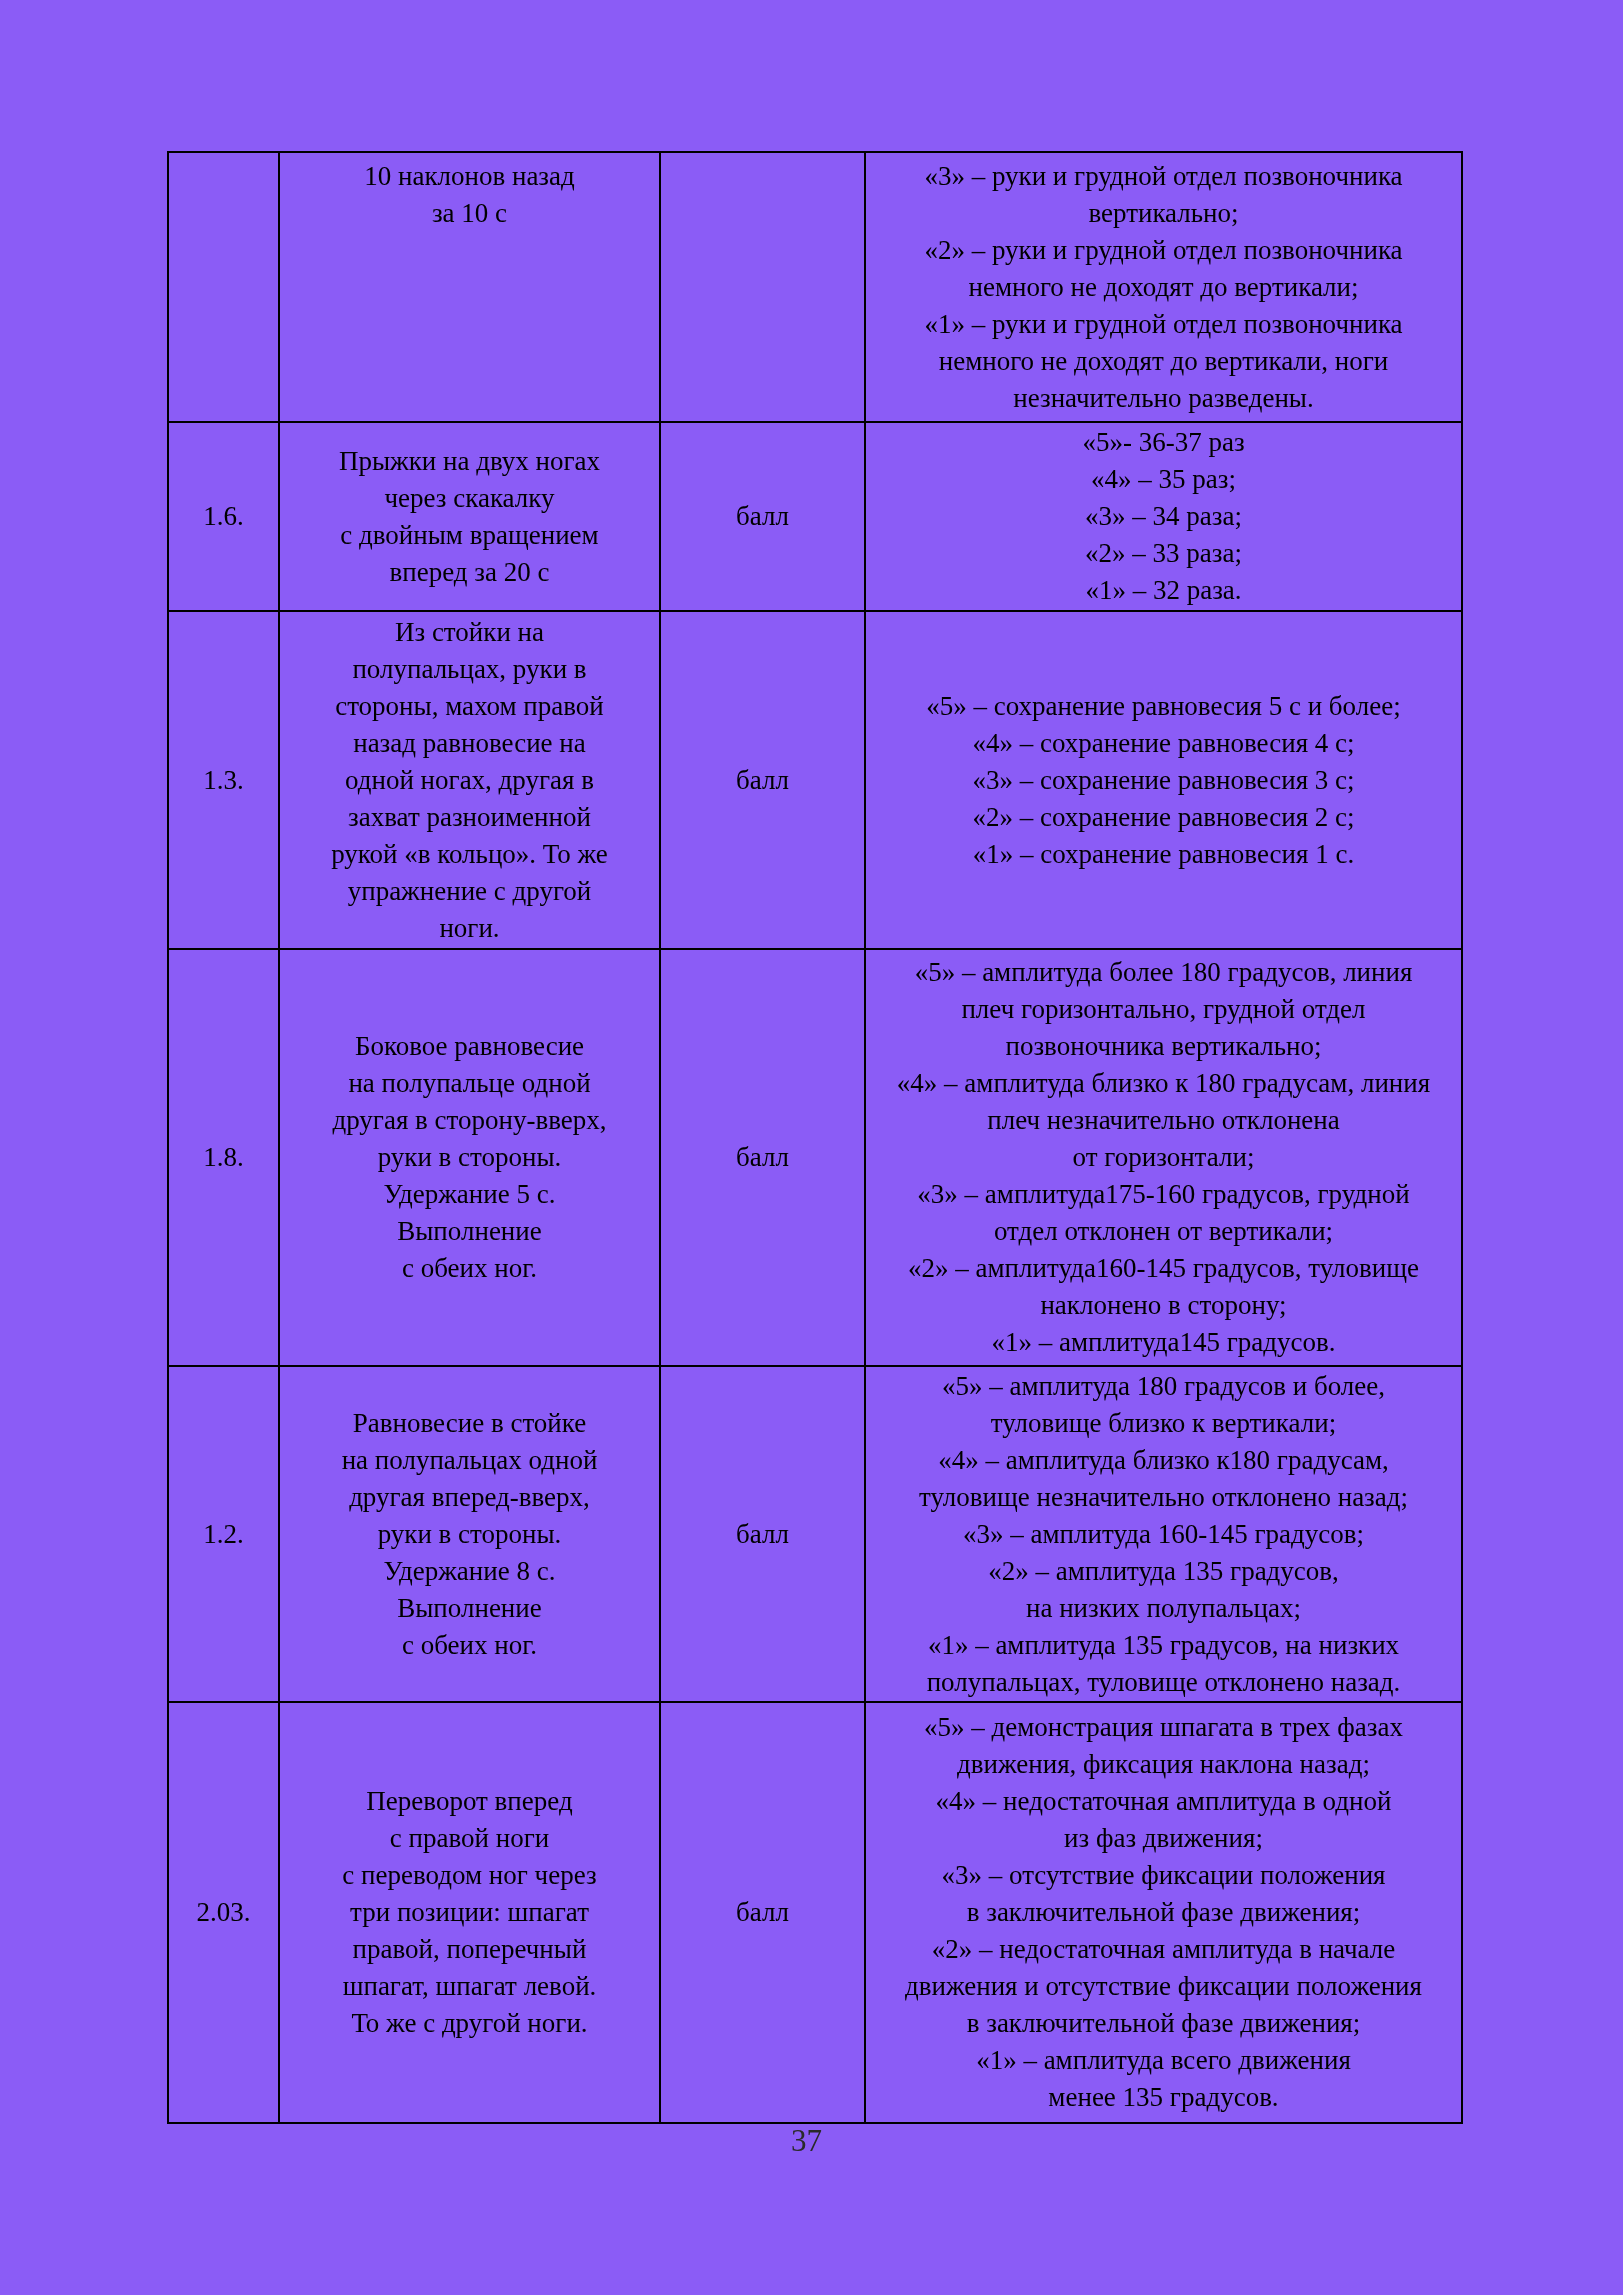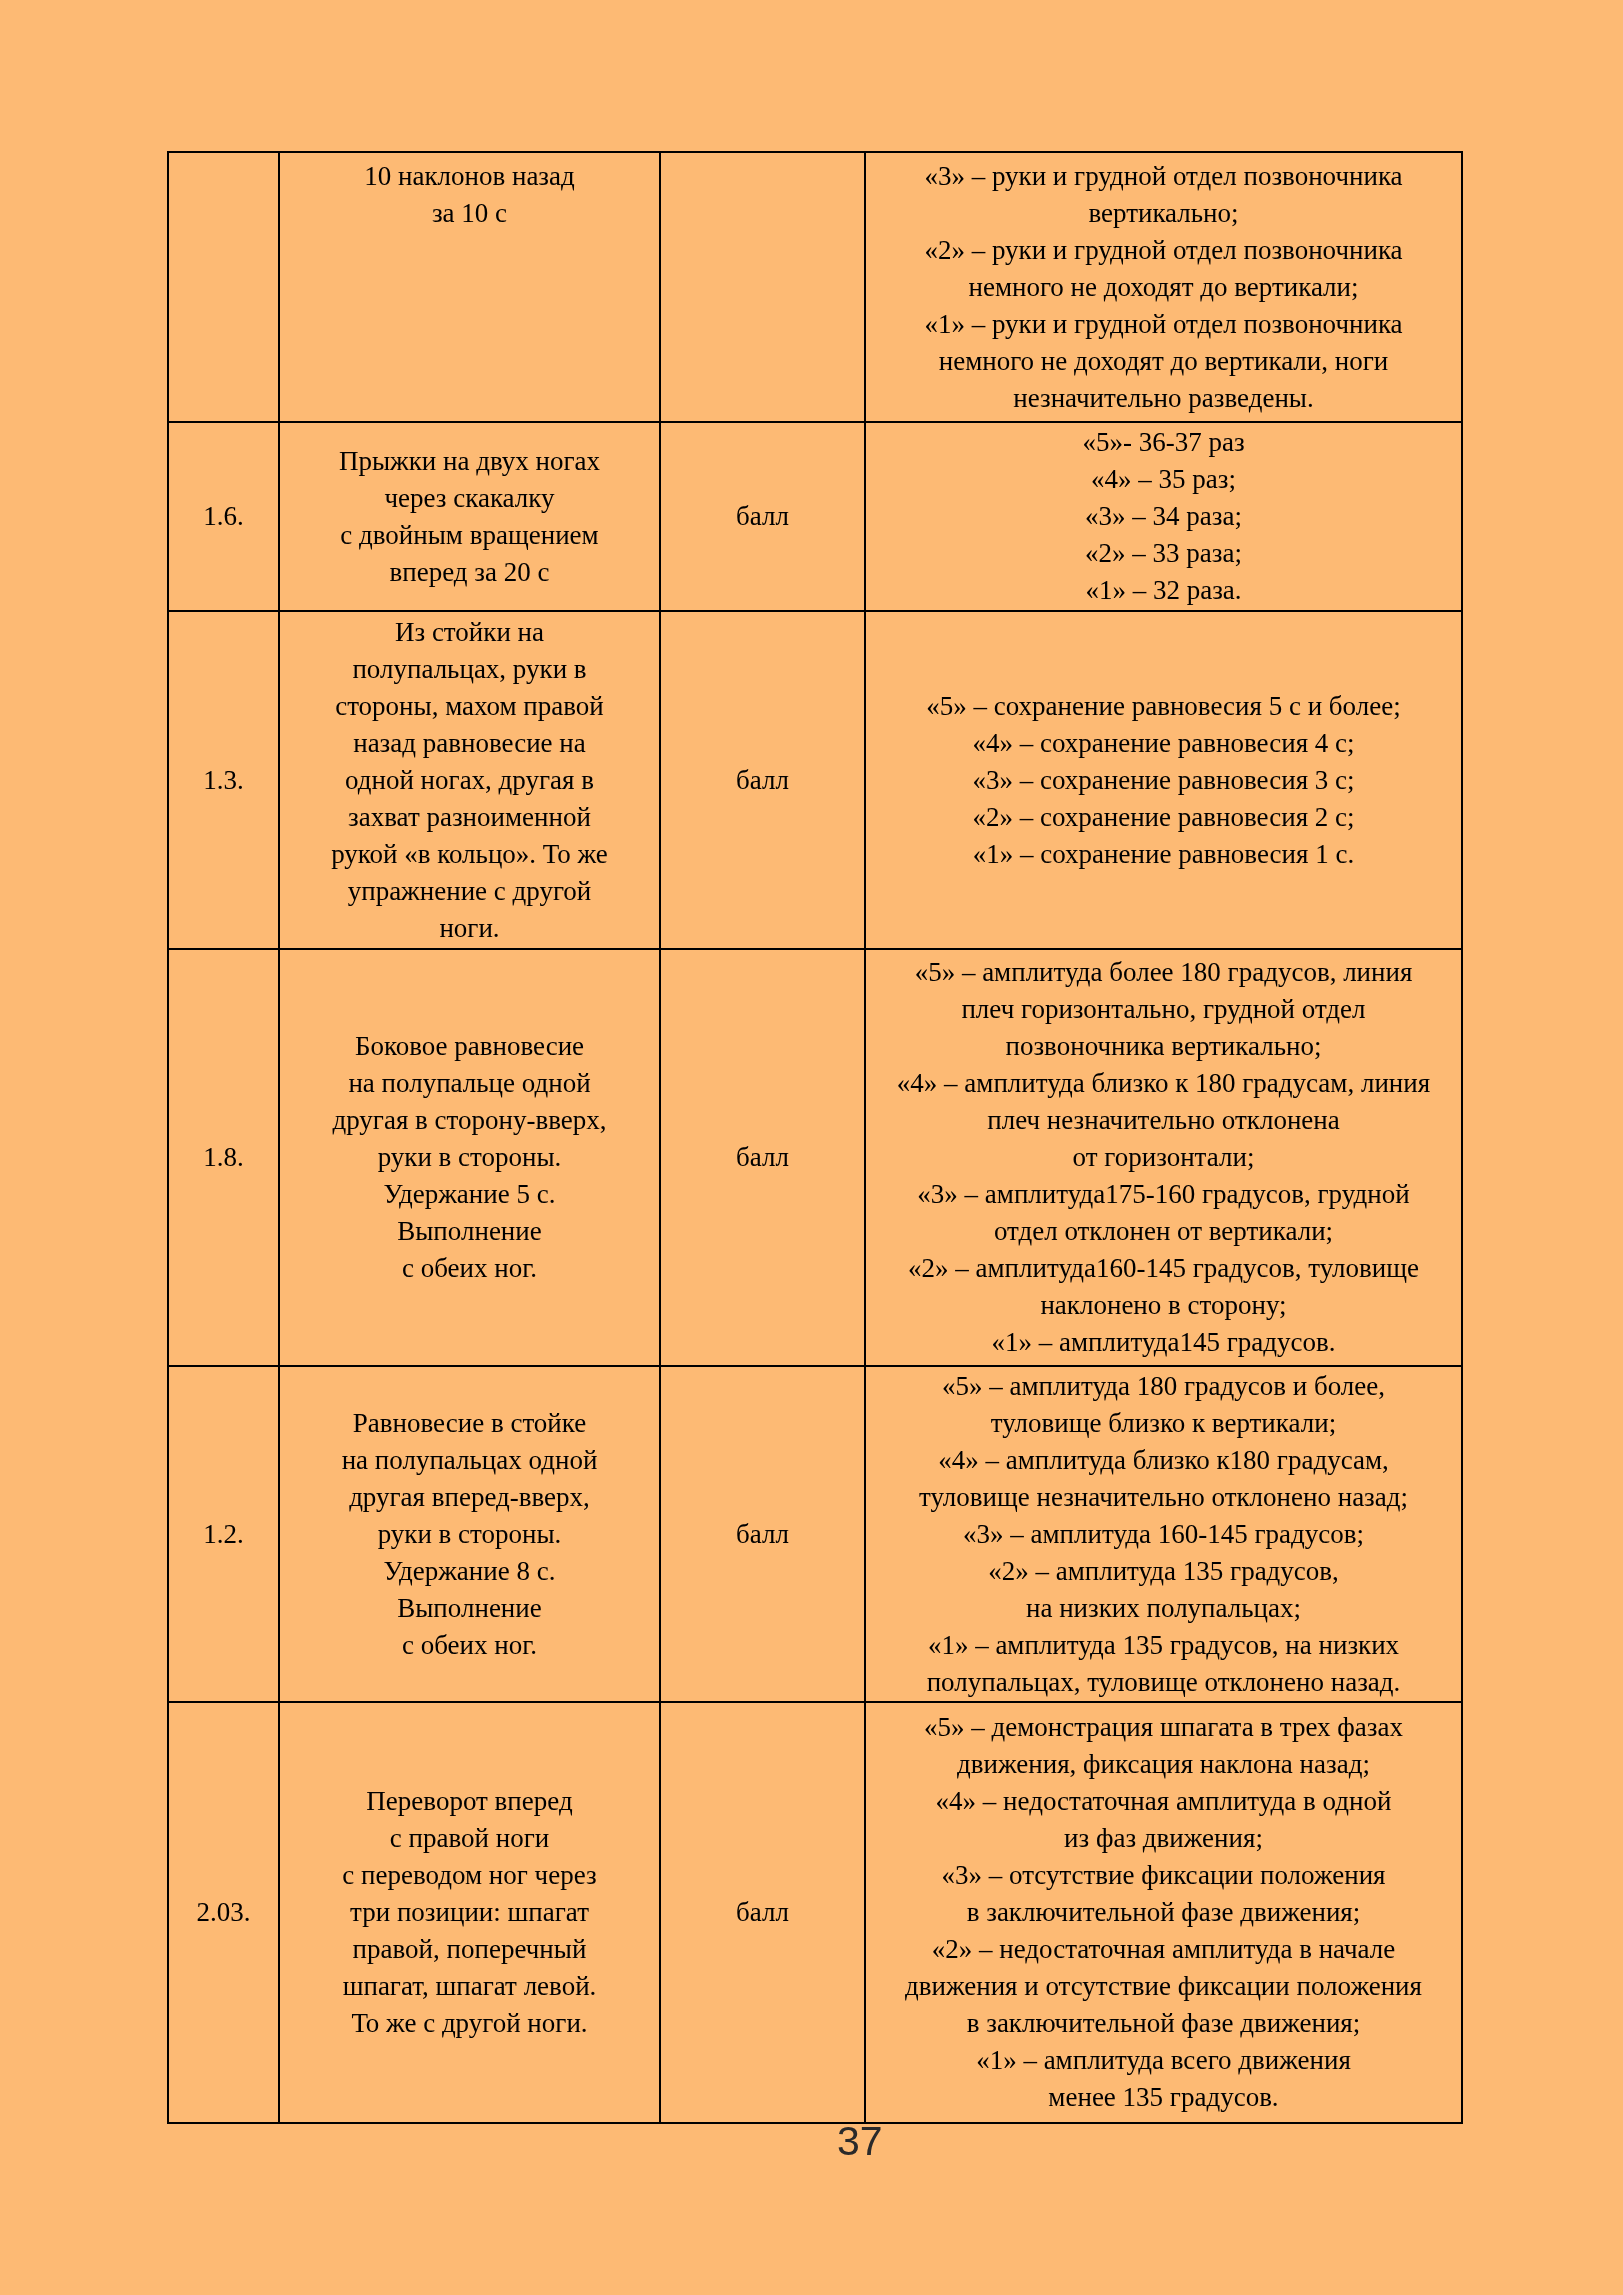--- a/index.html
+++ b/index.html
@@ -4,21 +4,21 @@
 <style>
   html, body {
     margin: 0;
     padding: 0;
     background: #ffffff;
   }
   .page {
     position: relative;
     width: 1623px;
     height: 2295px;
-    background: #fdba74;
+    background: #8b5cf6;
     font-family: "Liberation Serif", serif;
     color: #000;
     overflow: hidden;
   }
   table.assessment {
     position: absolute;
     left: 167px;
     top: 151px;
     width: 1294px;
     border-collapse: collapse;
@@ -34,24 +34,24 @@
     white-space: pre-line;
     overflow: hidden;
     color: #000;
   }
   table.assessment td.vtop {
     vertical-align: top;
     padding-top: 5.2px;
   }
   .page-number {
     position: absolute;
-    left: 837px;
+    left: 791px;
     top: 2124px;
-    font-family: Liberation Sans, sans-serif;
-    font-size: 41px;
+    font-family: Liberation Serif, serif;
+    font-size: 31px;
     line-height: 34px;
     color: #2a2a2a;
   }
 </style>
 </head>
 <body>
 
 <div class="page">
 
   <table class="assessment">

